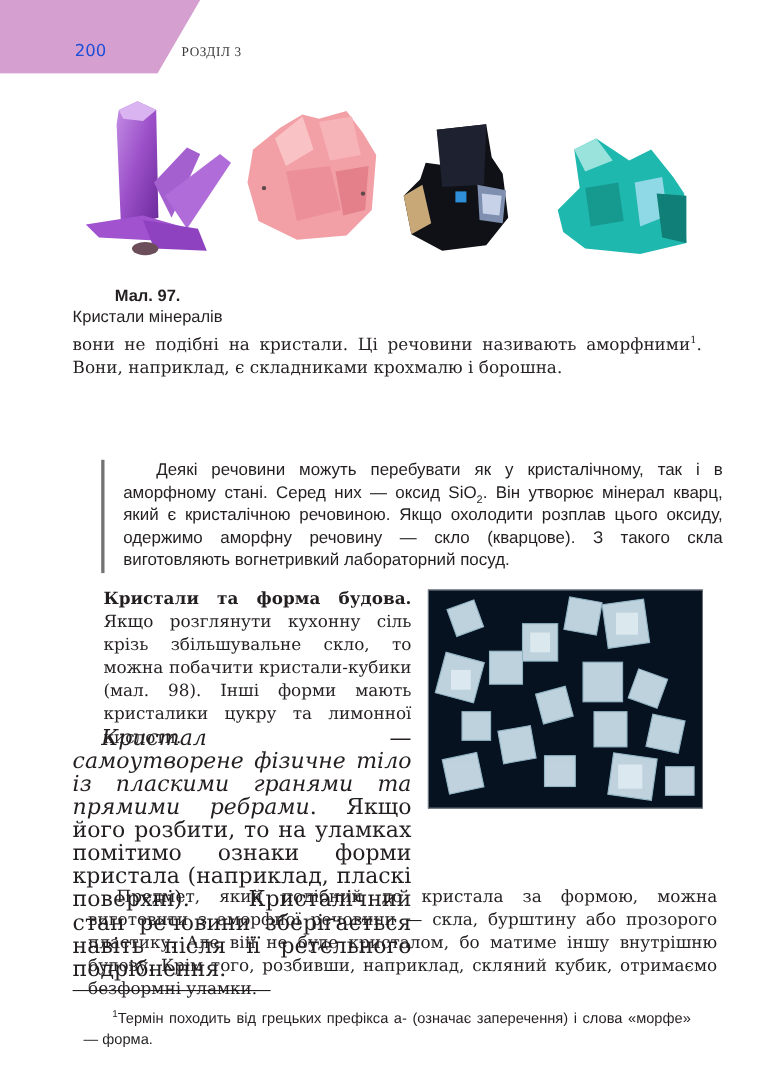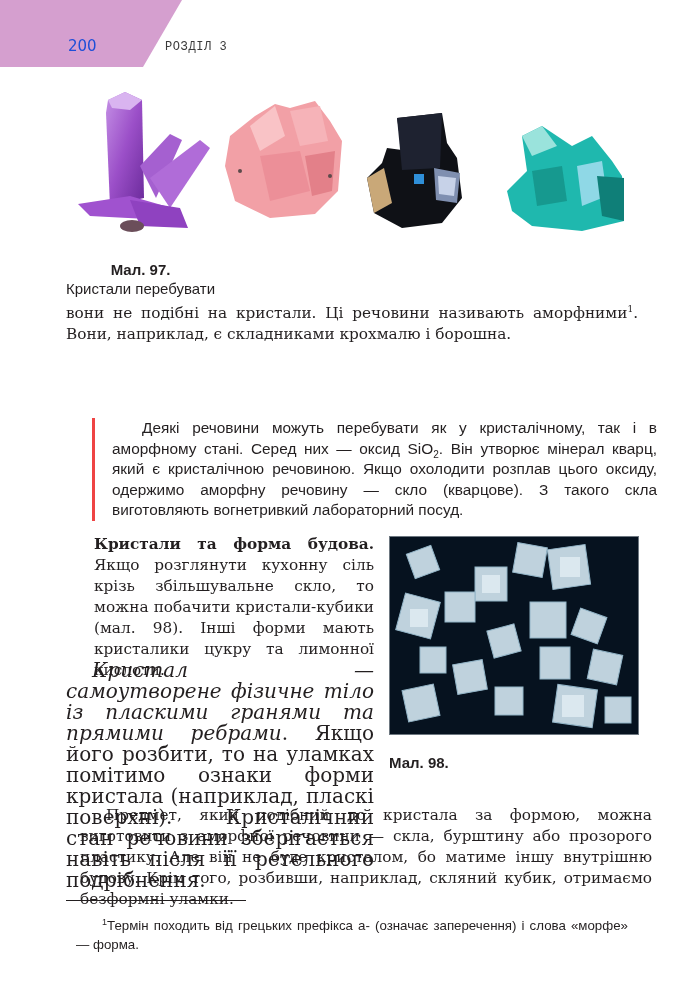--- a/index.html
+++ b/index.html
@@ -12,42 +12,42 @@
       position: absolute; left: 0; top: 0; width: 182px; height: 67px;
       background: #d59fcf;
       clip-path: polygon(0 0, 182px 0, 143px 67px, 0 67px);
     }
     .page-number {
       position: absolute; left: 68px; top: 37px;
       font-family: "DejaVu Sans", sans-serif; font-size: 15px; color: #1d4ed8;
     }
     .section-label {
       position: absolute; left: 165px; top: 40px;
-      font-family: Liberation Mono, monospace; font-size: 12px; letter-spacing: 0.6px; color: #3a3a3a;
+      font-family: Liberation Serif, serif; font-size: 12px; letter-spacing: 0.6px; color: #3a3a3a;
     }
 
     
     .minerals { position: absolute; left: 70px; top: 88px; width: 580px; height: 150px; }
     .mineral { position: absolute; }
 
     .caption {
       position: absolute; font-family: "Liberation Sans", sans-serif; font-size: 15px; line-height: 19px; color: #231f20;
     }
     .caption .num { font-weight: bold; display: block; text-align: center; }
 
     .body-text {
       position: absolute; font-size: 15.3px; line-height: 21px; text-align: justify;
       font-family: "DejaVu Serif", serif; color: #231f20;
     }
     .body-text p { margin: 0; }
     .indent { text-indent: 26px; }
 
     .note {
       position: absolute; left: 92px; top: 418px; width: 545px;
-      border-left: 3px solid #ef4444; padding-left: 17px;
+      border-left: 3px solid #737373; padding-left: 17px;
       font-family: "Liberation Sans", sans-serif; font-size: 15.4px; line-height: 20.5px; text-align: justify;
       color: #231f20;
     }
     .note p { margin: 0; text-indent: 30px; }
 
     .salt-photo {
       position: absolute; left: 389px; top: 536px; width: 248px; height: 197px;
       background: #05101c; overflow: hidden; border: 1px solid #6d7780;
     }
 
@@ -104,21 +104,21 @@
   <svg class="mineral" style="left:432px;top:28px" width="130" height="120" viewBox="0 0 130 120">
     <polygon points="5,75 25,55 20,20 40,10 70,30 90,20 110,45 120,60 122,105 80,115 30,110 10,95" fill="#1fb8ae"></polygon>
     <polygon points="20,20 40,10 55,30 30,40" fill="#9ae3dc"></polygon>
     <polygon points="75,50 100,45 105,80 80,90" fill="#8fd8e6"></polygon>
     <polygon points="30,55 60,50 65,85 35,90" fill="#16998f"></polygon>
     <polygon points="95,60 122,62 122,105 100,100" fill="#0f7f78"></polygon>
   </svg>
 </div>
 <div class="caption" style="left:66px;top:260px;">
   <span class="num">Мал. 97.</span>
-  <span>Кристали перебувати</span>
+  <span>Кристали мінералів</span>
 </div>
 
 <div class="body-text" style="left:66px;top:303px;width:572px;">
   <p><span>вони не подібні на кристали. Ці речовини називають аморфними</span><sup>1</sup><span>. Вони, наприклад, є складниками крохмалю і борошна.</span></p>
 </div>
 
 <div class="note">
   <p><span>Деякі речовини можуть перебувати як у кристалічному, так і в аморфному стані. Серед них — оксид SiO</span><sub>2</sub><span>. Він утворює мінерал кварц, який є кристалічною речовиною. Якщо охолодити розплав цього оксиду, одержимо аморфну речовину — скло (кварцове). З такого скла виготовляють вогнетривкий лабораторний посуд.</span></p>
 </div>
 
@@ -151,21 +151,20 @@
     <rect x="215" y="160" width="26" height="26"></rect>
   </g>
   <g fill="#eef7fb" opacity="0.6">
     <rect x="92" y="38" width="18" height="18"></rect>
     <rect x="170" y="20" width="20" height="20"></rect>
     <rect x="20" y="72" width="18" height="18"></rect>
     <rect x="172" y="158" width="22" height="22"></rect>
   </g>
 </svg>
 <div class="caption" style="left:389px;top:753px;">
-  <span class="num">Мал. 98.</span>
 </div>
 
 <div class="body-text" style="left:80px;top:805px;width:572px;">
   <p class="indent">Предмет, який подібний до кристала за формою, можна виготовити з аморфної речовини — скла, бурштину або прозорого пластику. Але він не буде кристалом, бо матиме іншу внутрішню будову. Крім того, розбивши, наприклад, скляний кубик, отримаємо безформні уламки.</p>
 </div>
 
 <div class="footnote-rule"></div>
 <div class="footnote">
   <p><sup>1</sup><span>Термін походить від грецьких префікса а- (означає заперечення) і слова «морфе» — форма.</span></p>
 </div>

